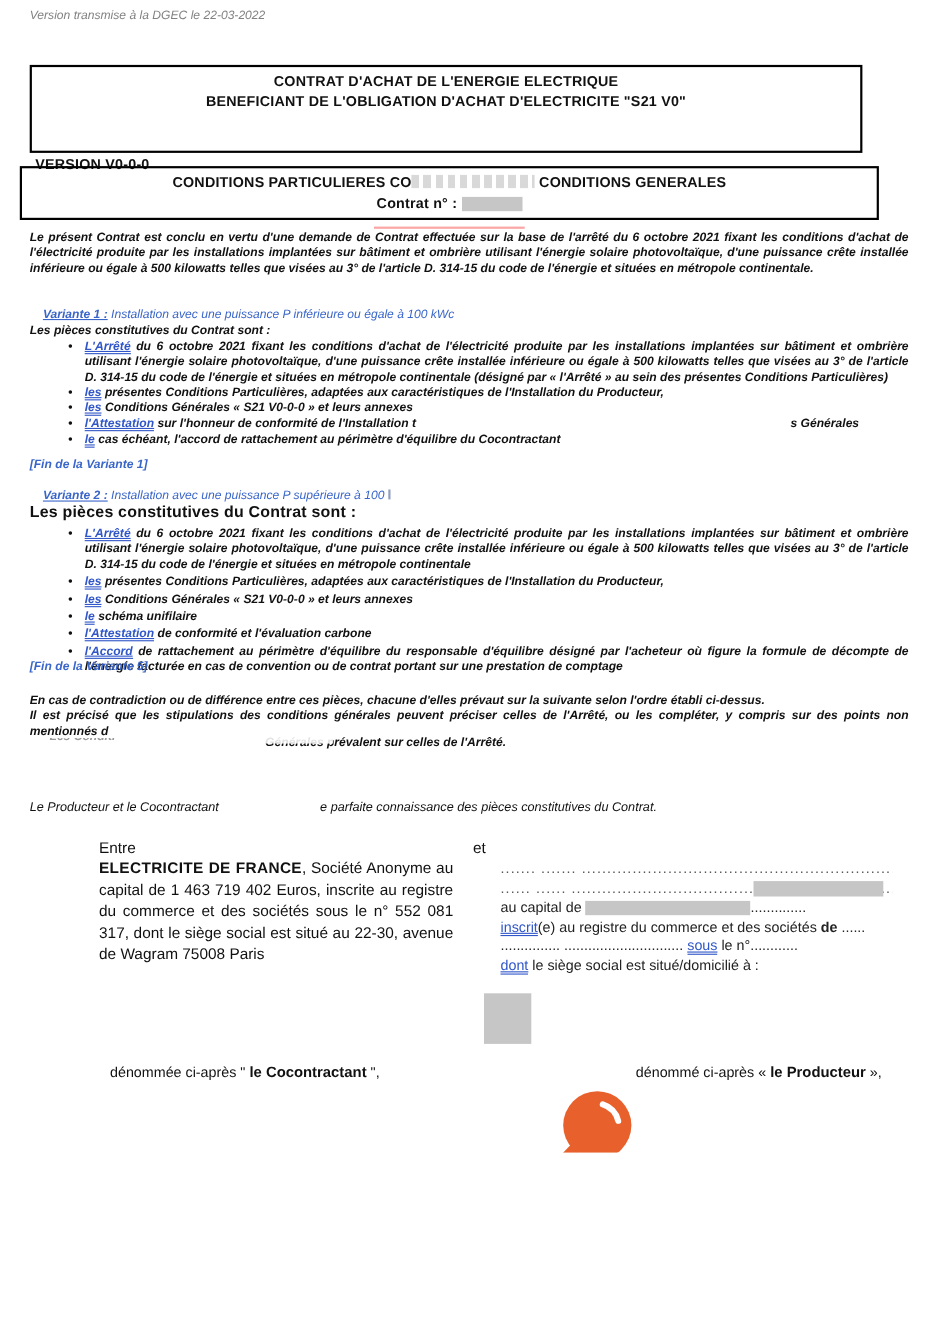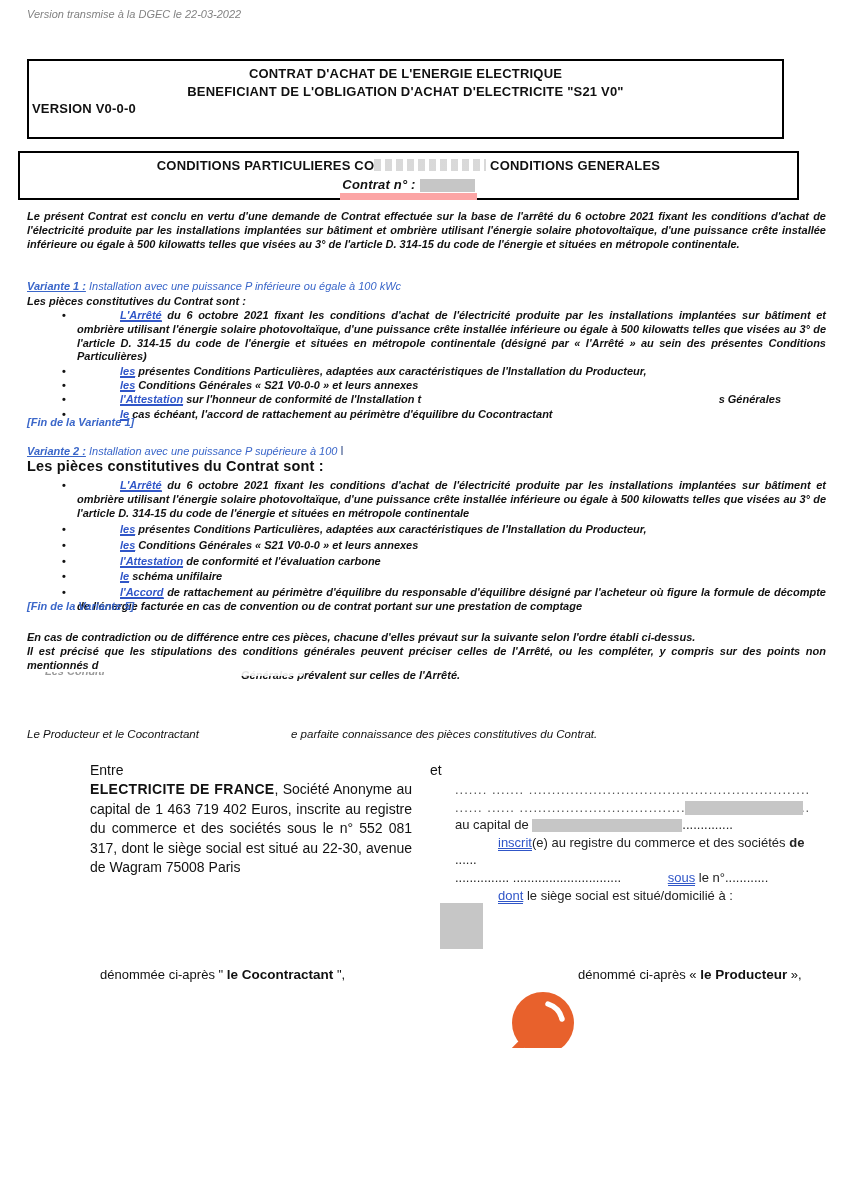--- a/index.html
+++ b/index.html
@@ -15,48 +15,48 @@
     position:relative;width:853px;height:1048px;background:#fff;overflow:hidden;
     font-family:"Liberation Sans","DejaVu Sans",sans-serif;color:#111;
   }
   .abs{position:absolute;}
   .version-note{left:27px;top:8px;font-size:11px;font-style:italic;color:#828282;}
   .title-box{
     left:27px;top:59px;width:757px;height:80px;border:2px solid #000;
     font-size:13px;font-weight:bold;text-align:center;line-height:17.5px;
     padding-top:4px;letter-spacing:.2px;
   }
-  .title-box .version-line{text-align:left;padding-left:3px;}
+  .title-box .version-line{text-align:left;padding-left:3px;margin-top:41px;}
   .conditions-box{
     left:18px;top:151px;width:781px;height:49px;border:2px solid #000;
     font-size:13px;font-weight:bold;text-align:center;padding-top:5px;letter-spacing:.2px;
   }
   .cond-underline{}
   .redaction-gap{
     display:inline-block;width:112px;height:12px;vertical-align:baseline;position:relative;top:1px;
     background:repeating-linear-gradient(90deg,rgba(170,170,170,.45) 0 7px,rgba(255,255,255,0) 7px 11px);
   }
   .contract-line{margin-top:4px;}
-  .contract-wrap{display:inline-block;border-bottom:7px solid #fca5a5;padding:0 2px 1px 2px;font-style:italic;}
+  .contract-wrap{display:inline-block;border-bottom:2px solid #fca5a5;padding:0 2px 14px 2px;}
   .inline-redact{
     display:inline-block;width:55px;height:13px;background:var(--redaction-gray);
     vertical-align:text-bottom;margin-left:4px;
   }
   .body-txt{font-size:11px;line-height:13.8px;font-style:italic;font-weight:bold;}
   .intro{left:27px;top:210px;width:799px;text-align:justify;}
   .variant-head{font-size:11px;font-style:italic;color:var(--variant-blue);}
-  .variant-head .vlabel{font-weight:bold;text-decoration:underline;}
+  .variant-head .vlabel{font-weight:bold;text-decoration:underline;margin-left:12px;}
   .v1-head{left:27px;top:280px;}
   .v1-leadin{left:27px;top:295px;}
   .bullets{list-style:none;margin:0;padding:0;}
   .bullets li{position:relative;padding-left:22px;text-align:justify;}
   .bullets li::before{content:"\2022";position:absolute;left:7px;top:0;font-style:normal;}
   .v1-bullets{left:55px;top:309px;width:771px;}
   .v1-bullets li{margin-bottom:.5px;}
-  .ins{color:var(--tracked-blue);text-decoration:underline;border-bottom:1px solid var(--tracked-blue);margin-left:43px;}
+  .ins{color:var(--tracked-blue);text-decoration:underline;border-bottom:1px solid var(--tracked-blue);}
   .gapline{display:flex;text-align:left;}
   .gapline .spacer{flex:1;}
   .gapline .tail-pad{width:45px;}
   .fin-line{font-size:11px;font-style:italic;font-weight:bold;color:var(--variant-blue);}
   .fin1{left:27px;top:416px;}
   .v2-head{left:27px;top:445px;}
   .redact-stub{display:inline-block;width:2px;height:9px;background:#6b7da8;opacity:.75;margin-left:4px;}
   .v2-leadin{left:27px;top:458px;font-size:14.5px;font-weight:bold;letter-spacing:.2px;}
   .v2-bullets{left:55px;top:478px;width:771px;}
   .v2-bullets li{line-height:14.2px;margin-bottom:1.5px;}
@@ -138,22 +138,22 @@
 
   <div class="abs variant-head v2-head">
     <span class="vlabel">Variante 2 :</span><span> Installation avec une puissance P supérieure à 100</span><span class="redact-stub"></span>
   </div>
   <div class="abs v2-leadin">Les pièces constitutives du Contrat sont :</div>
 
   <ul class="abs body-txt bullets v2-bullets">
     <li><span class="ins">L'Arrêté</span><span> du  6 octobre 2021 fixant les conditions d'achat de l'électricité produite par les installations implantées sur bâtiment et ombrière utilisant l'énergie solaire photovoltaïque, d'une puissance crête installée inférieure ou égale à 500 kilowatts telles que visées au 3° de l'article D. 314-15 du code de l'énergie et situées en métropole continentale</span></li>
     <li><span class="ins">les</span><span> présentes Conditions Particulières, adaptées aux caractéristiques de l'Installation du Producteur,</span></li>
     <li><span class="ins">les</span><span> Conditions Générales « S21 V0-0-0 » et leurs annexes</span></li>
+    <li><span class="ins">le</span><span> schéma unifilaire</span></li>
     <li><span class="ins">l'Attestation</span><span> de conformité et l'évaluation carbone</span></li>
-    <li><span class="ins">le</span><span> schéma unifilaire</span></li>
     <li><span class="ins">l'Accord</span><span> de rattachement au périmètre d'équilibre du responsable d'équilibre désigné par l'acheteur où figure la formule de décompte de l'énergie facturée en cas de convention ou de contrat portant sur une prestation de comptage</span></li>
   </ul>
 
   <div class="abs fin-line fin2">[Fin de la Variante 5]</div>
 
   <div class="abs body-txt precedence">
     <span>En cas de contradiction ou de différence entre ces pièces, chacune d'elles prévaut sur la suivante selon l'ordre établi ci-dessus.</span><br>
     <span>Il est précisé que les stipulations des conditions générales peuvent préciser celles de l'Arrêté, ou les compléter, y compris sur des points non mentionnés d</span>
   </div>
   <div class="abs remnant">

